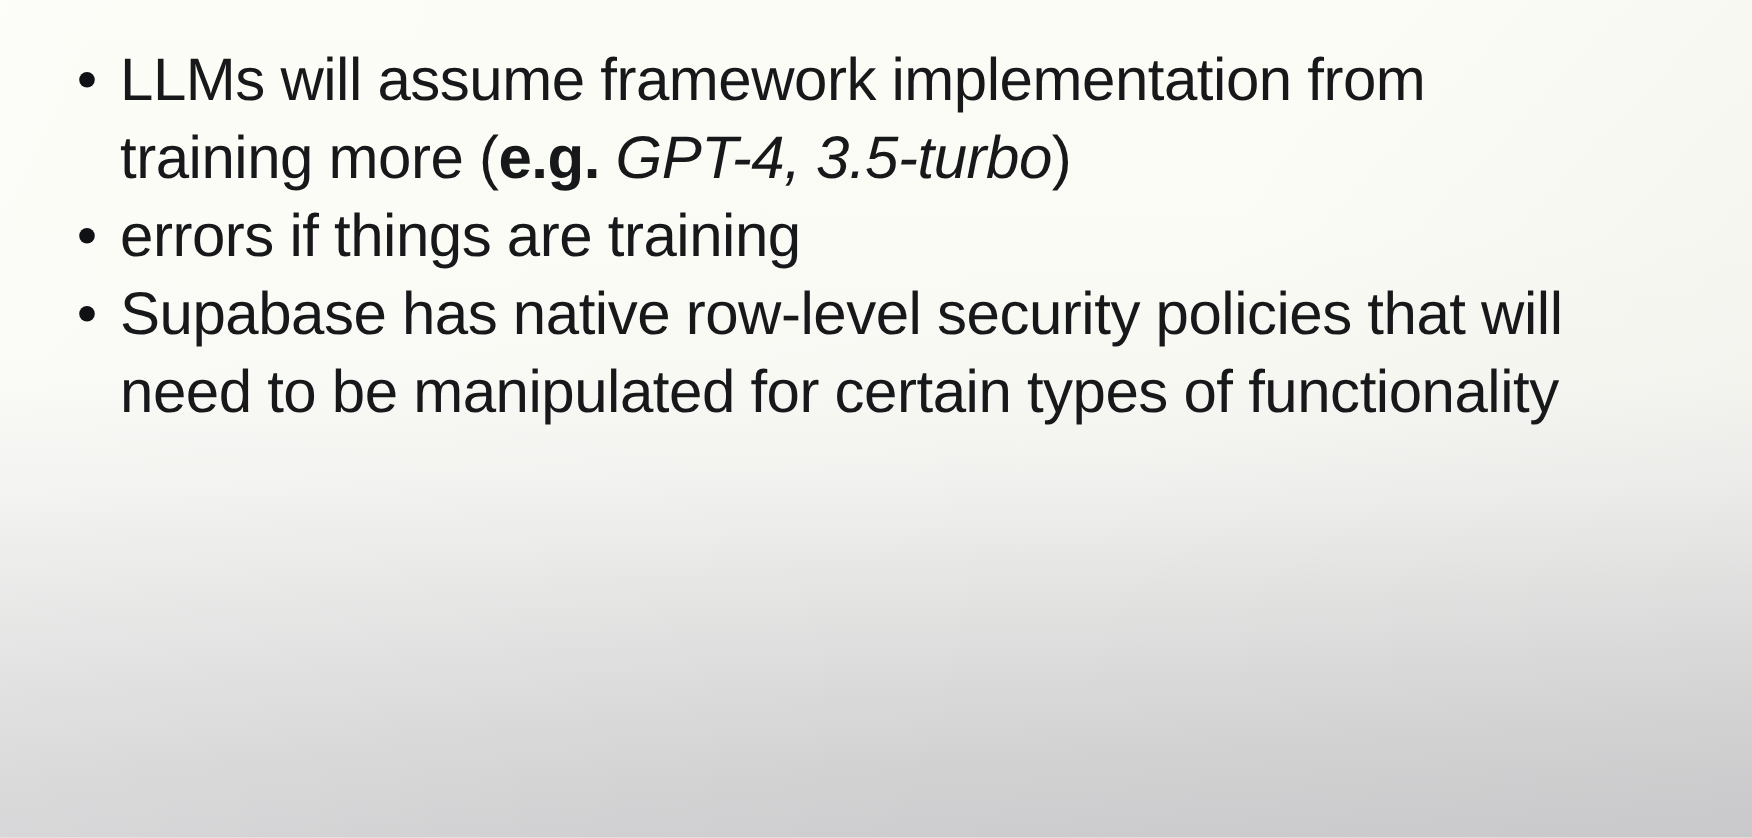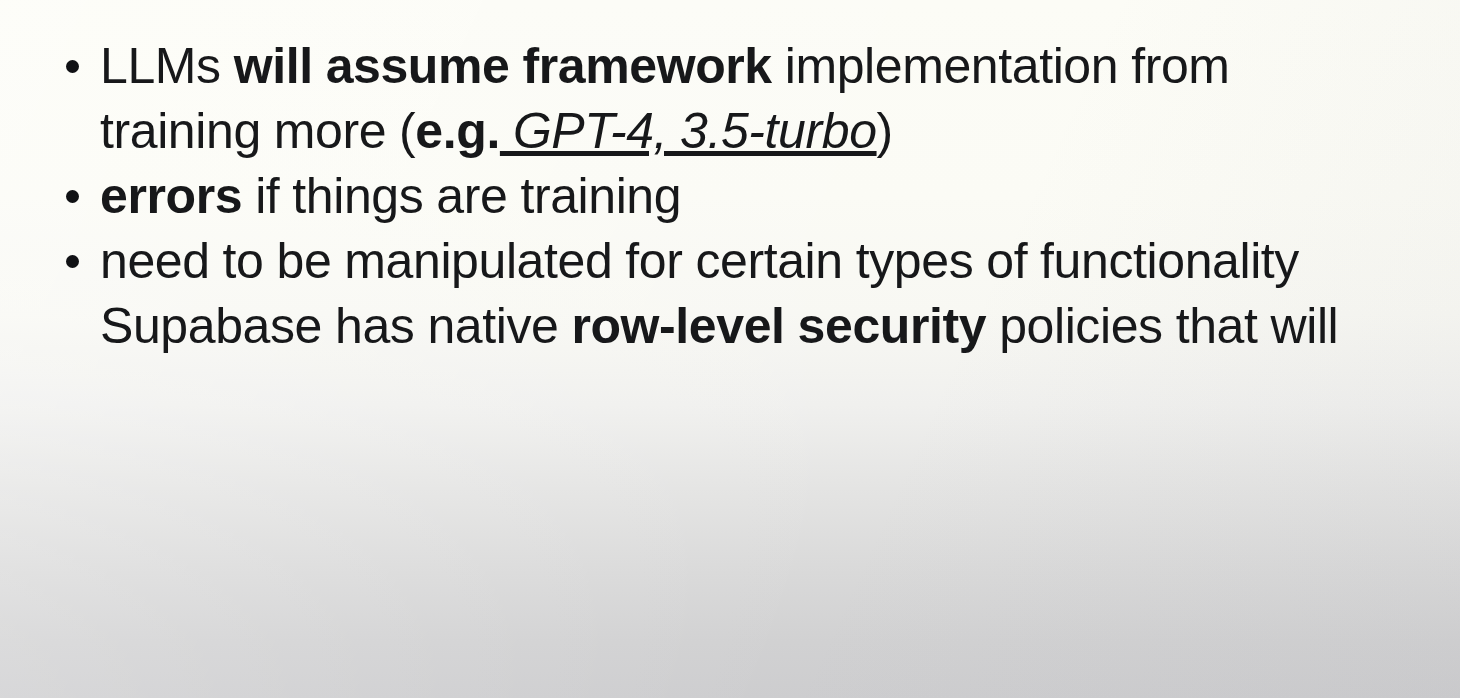--- a/index.html
+++ b/index.html
@@ -77,25 +77,24 @@
     border-radius: 50%;
     background: #101114;
   }
 
   .line {
     display: block;
     white-space: nowrap;
   }
 
   b, .b {
-    font-weight: 700;
+    font-weight: 400;
   }
   i, .i {
     font-style: italic;
-    text-decoration: underline;
   }
   .bi {
     font-weight: 700;
   }
 </style>
 </head>
 <body>
 
 <div id="slide">
   <ul class="bullet-list">
@@ -103,17 +102,17 @@
         <span class="marker"></span>
         <span class="line"><span>LLMs </span><b class="b">will assume framework</b><span> implementation from</span></span>
         <span class="line"><span>training more (</span><span class="bi">e.g.</span><i class="i"> GPT-4, 3.5-turbo</i><span>)</span></span>
       </li>
       <li class="bullet-item">
         <span class="marker"></span>
         <span class="line"><b class="b">errors</b><span> if things are training</span></span>
       </li>
       <li class="bullet-item">
         <span class="marker"></span>
+        <span class="line"><span>Supabase has native </span><b class="b">row-level security</b><span> policies that will</span></span>
         <span class="line"><span>need to be manipulated for certain types of functionality</span></span>
-        <span class="line"><span>Supabase has native </span><b class="b">row-level security</b><span> policies that will</span></span>
       </li>
     </ul>
 </div>
 
 </body></html>

